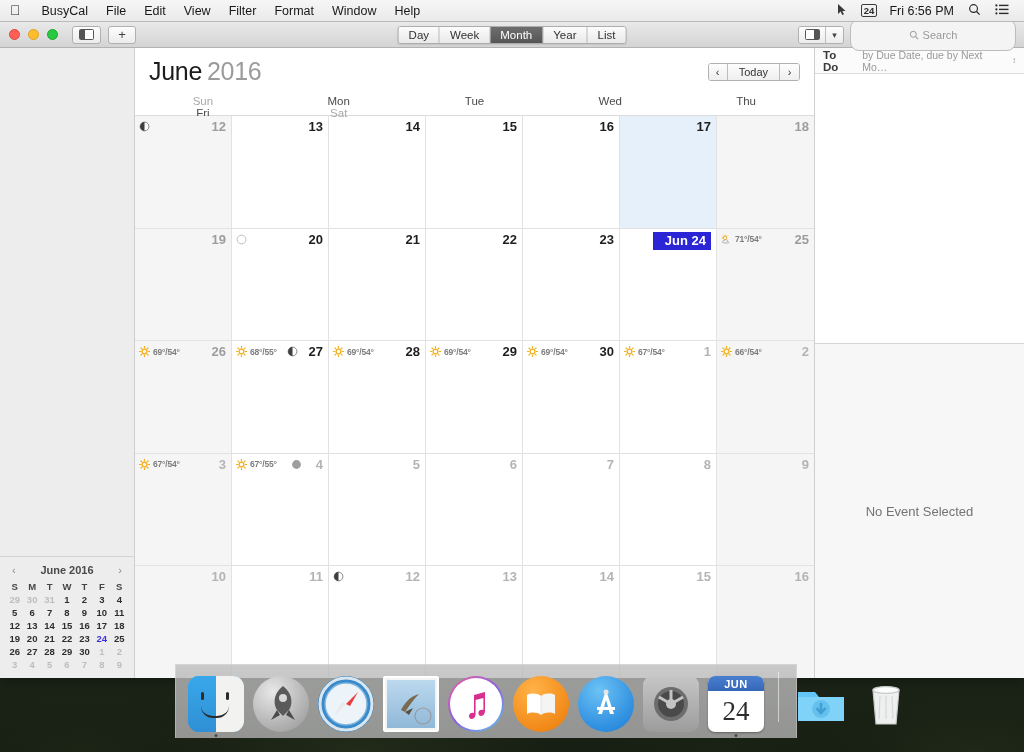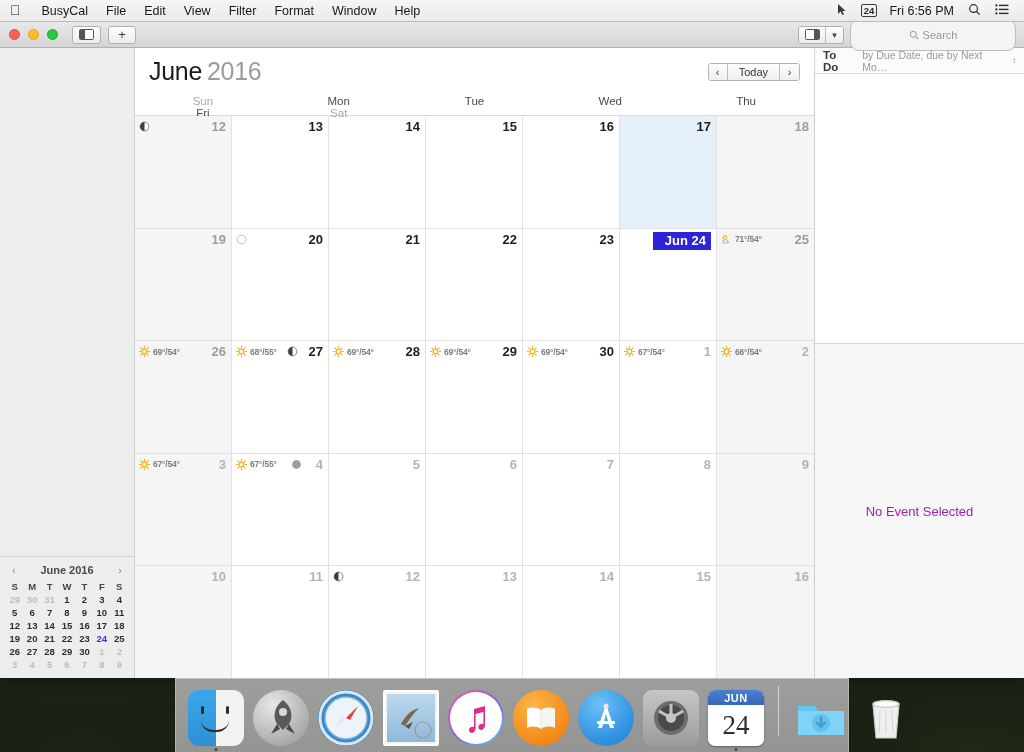--- a/index.html
+++ b/index.html
@@ -173,25 +173,25 @@
   .rpanel { width:209px; background:#fff; display:flex; flex-direction:column; }
   .todo-head {
     height:26px; display:flex; align-items:center; gap:8px;
     padding:0 8px; border-bottom:1px solid #dcdcdc;
     background:#fbfbfb;
   }
   .todo-title { font-size:11.5px; font-weight:bold; color:#3a3a3a; }
   .todo-sort { font-size:10.5px; color:#9a9a9a; display:flex; align-items:center; gap:4px; margin-left:auto;}
   .todo-body { height:270px; background:#fff; border-bottom:1px solid #d4d4d4;}
   .inspector { flex:1; background:#f7f7f7; display:flex; align-items:center; justify-content:center; }
-  .noevent { font-size:13px; color:#a21caf; }
+  .noevent { font-size:13px; color:#737373; }
 
   
   .dock {
-    position:absolute; left:175px; bottom:0; width:674px; height:74px;
+    position:absolute; left:175px; bottom:14px; width:622px; height:74px;
     background:linear-gradient(180deg,rgba(190,190,190,.80),rgba(168,168,168,.86));
     border-top:1px solid rgba(255,255,255,.45);
     border-left:1px solid rgba(255,255,255,.25);
     border-right:1px solid rgba(255,255,255,.25);
     display:flex; align-items:flex-end; gap:9px; padding:0 12px 6px 12px; z-index:60;
   }
   .dock-item { width:56px; height:56px; position:relative; flex:none; }
   .dock-dot { position:absolute; left:50%; transform:translateX(-50%); bottom:-5px; width:3px; height:3px; border-radius:50%; background:#4a4a4a;}
   .dock-sep { width:1px; height:50px; background:rgba(255,255,255,.55); margin:0 5px 3px 5px; flex:none; align-self:center;}
   .ic { width:56px; height:56px; border-radius:11px; position:relative; overflow:hidden;}
@@ -249,20 +249,27 @@
       <div class="light l-grn"></div>
     </div>
 
     <div class="tb-left">
       <div class="tb-btn">
         <span class="side-ico"></span>
       </div>
       <div class="tb-btn">+</div>
     </div>
 
+    <div class="segmented">
+      <div class="seg">Day</div>
+      <div class="seg">Week</div>
+      <div class="seg active">Month</div>
+      <div class="seg">Year</div>
+      <div class="seg">List</div>
+    </div>
 
     <div class="tb-right">
       <div class="insp-group">
         <div class="insp-a">
           <span class="side-ico right"></span>
         </div>
         <div class="insp-b">
           <span>▾</span>
         </div>
       </div>

